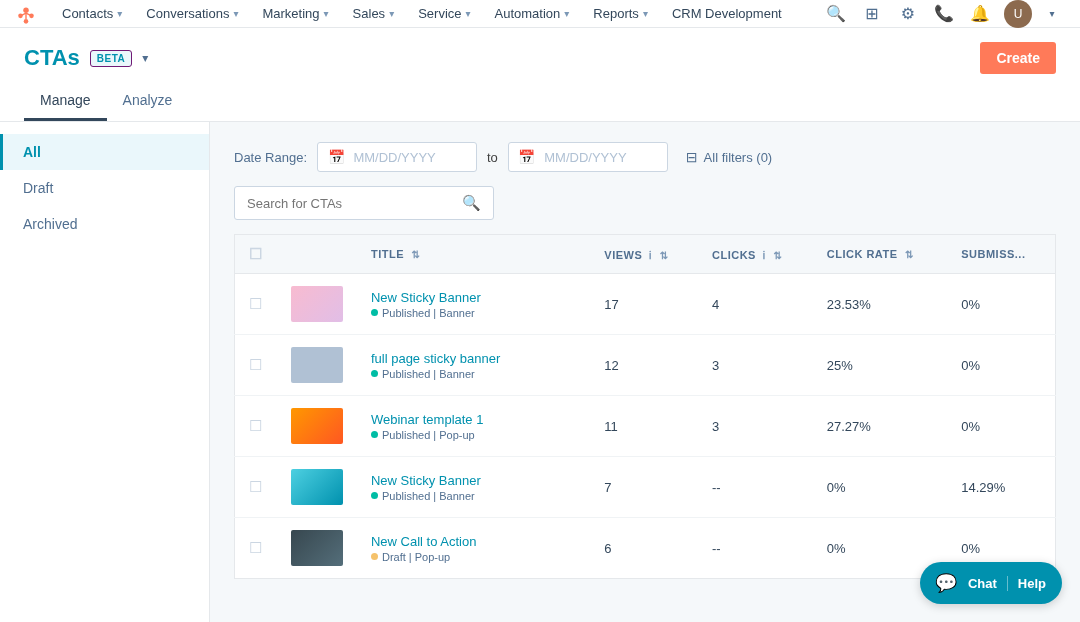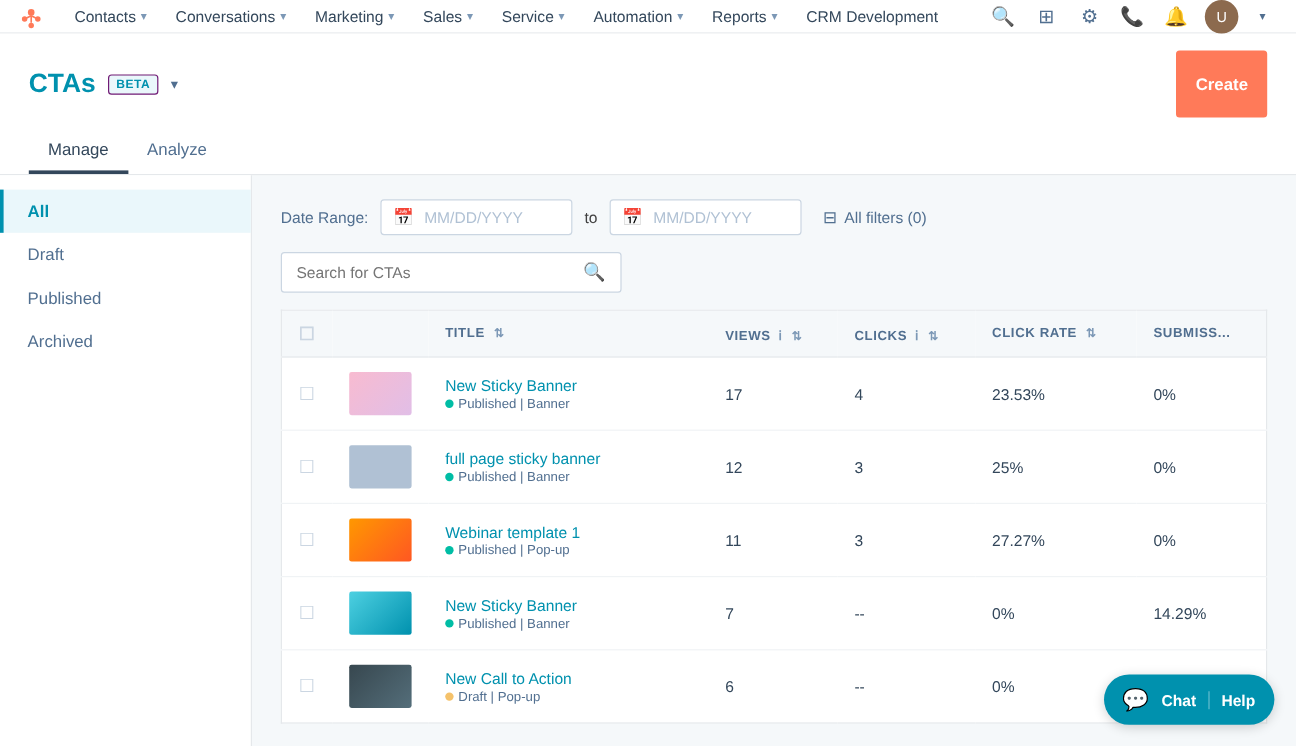--- a/index.html
+++ b/index.html
@@ -68,21 +68,21 @@
       border-radius: 3px;
       border: 1px solid #701a75;
       letter-spacing: 0.5px;
     }
     .title-chevron { color: #516f90; font-size: 12px; cursor: pointer; }
     .create-btn {
       background: #ff7a59;
       color: #fff;
       border: none;
       border-radius: 3px;
-      padding: 20px 16px;
+      padding: 8px 16px;
       font-size: 14px;
       font-weight: 600;
       cursor: pointer;
     }
 
     
     .tabs-row {
       display: flex; gap: 0;
       margin-top: 8px;
     }
@@ -160,21 +160,21 @@
     .filter-icon { font-size: 14px; }
 
     
     .search-row { margin-bottom: 14px; }
     .search-box {
       display: flex; align-items: center; gap: 8px;
       border: 1px solid #cbd6e2;
       border-radius: 3px;
       padding: 7px 12px;
       background: #fff;
-      width: 284px;
+      width: 260px;
     }
     .search-input-el {
       border: none; outline: none;
       font-size: 13px; color: #33475b; flex: 1;
       background: transparent;
     }
     .search-icon-el { color: #7c98b6; font-size: 15px; }
 
     
     .cta-table { width: 100%; border-collapse: collapse; background: #fff; border: 1px solid #e5e8eb; border-radius: 3px; }
@@ -331,23 +331,20 @@
 </div>
 
 <div class="main-layout">
 
   <aside class="sidebar">
     <div class="sidebar-item active">
       <span>All</span>
     </div>
     <div class="sidebar-item">
       <span>Draft</span>
-    </div>
-    <div class="sidebar-item">
-      <span>Published</span>
     </div>
     <div class="sidebar-item">
       <span>Archived</span>
     </div>
   </aside>
 
   <main class="content">
 
     <div class="filters-row">
       <span class="filter-label">Date Range:</span>

